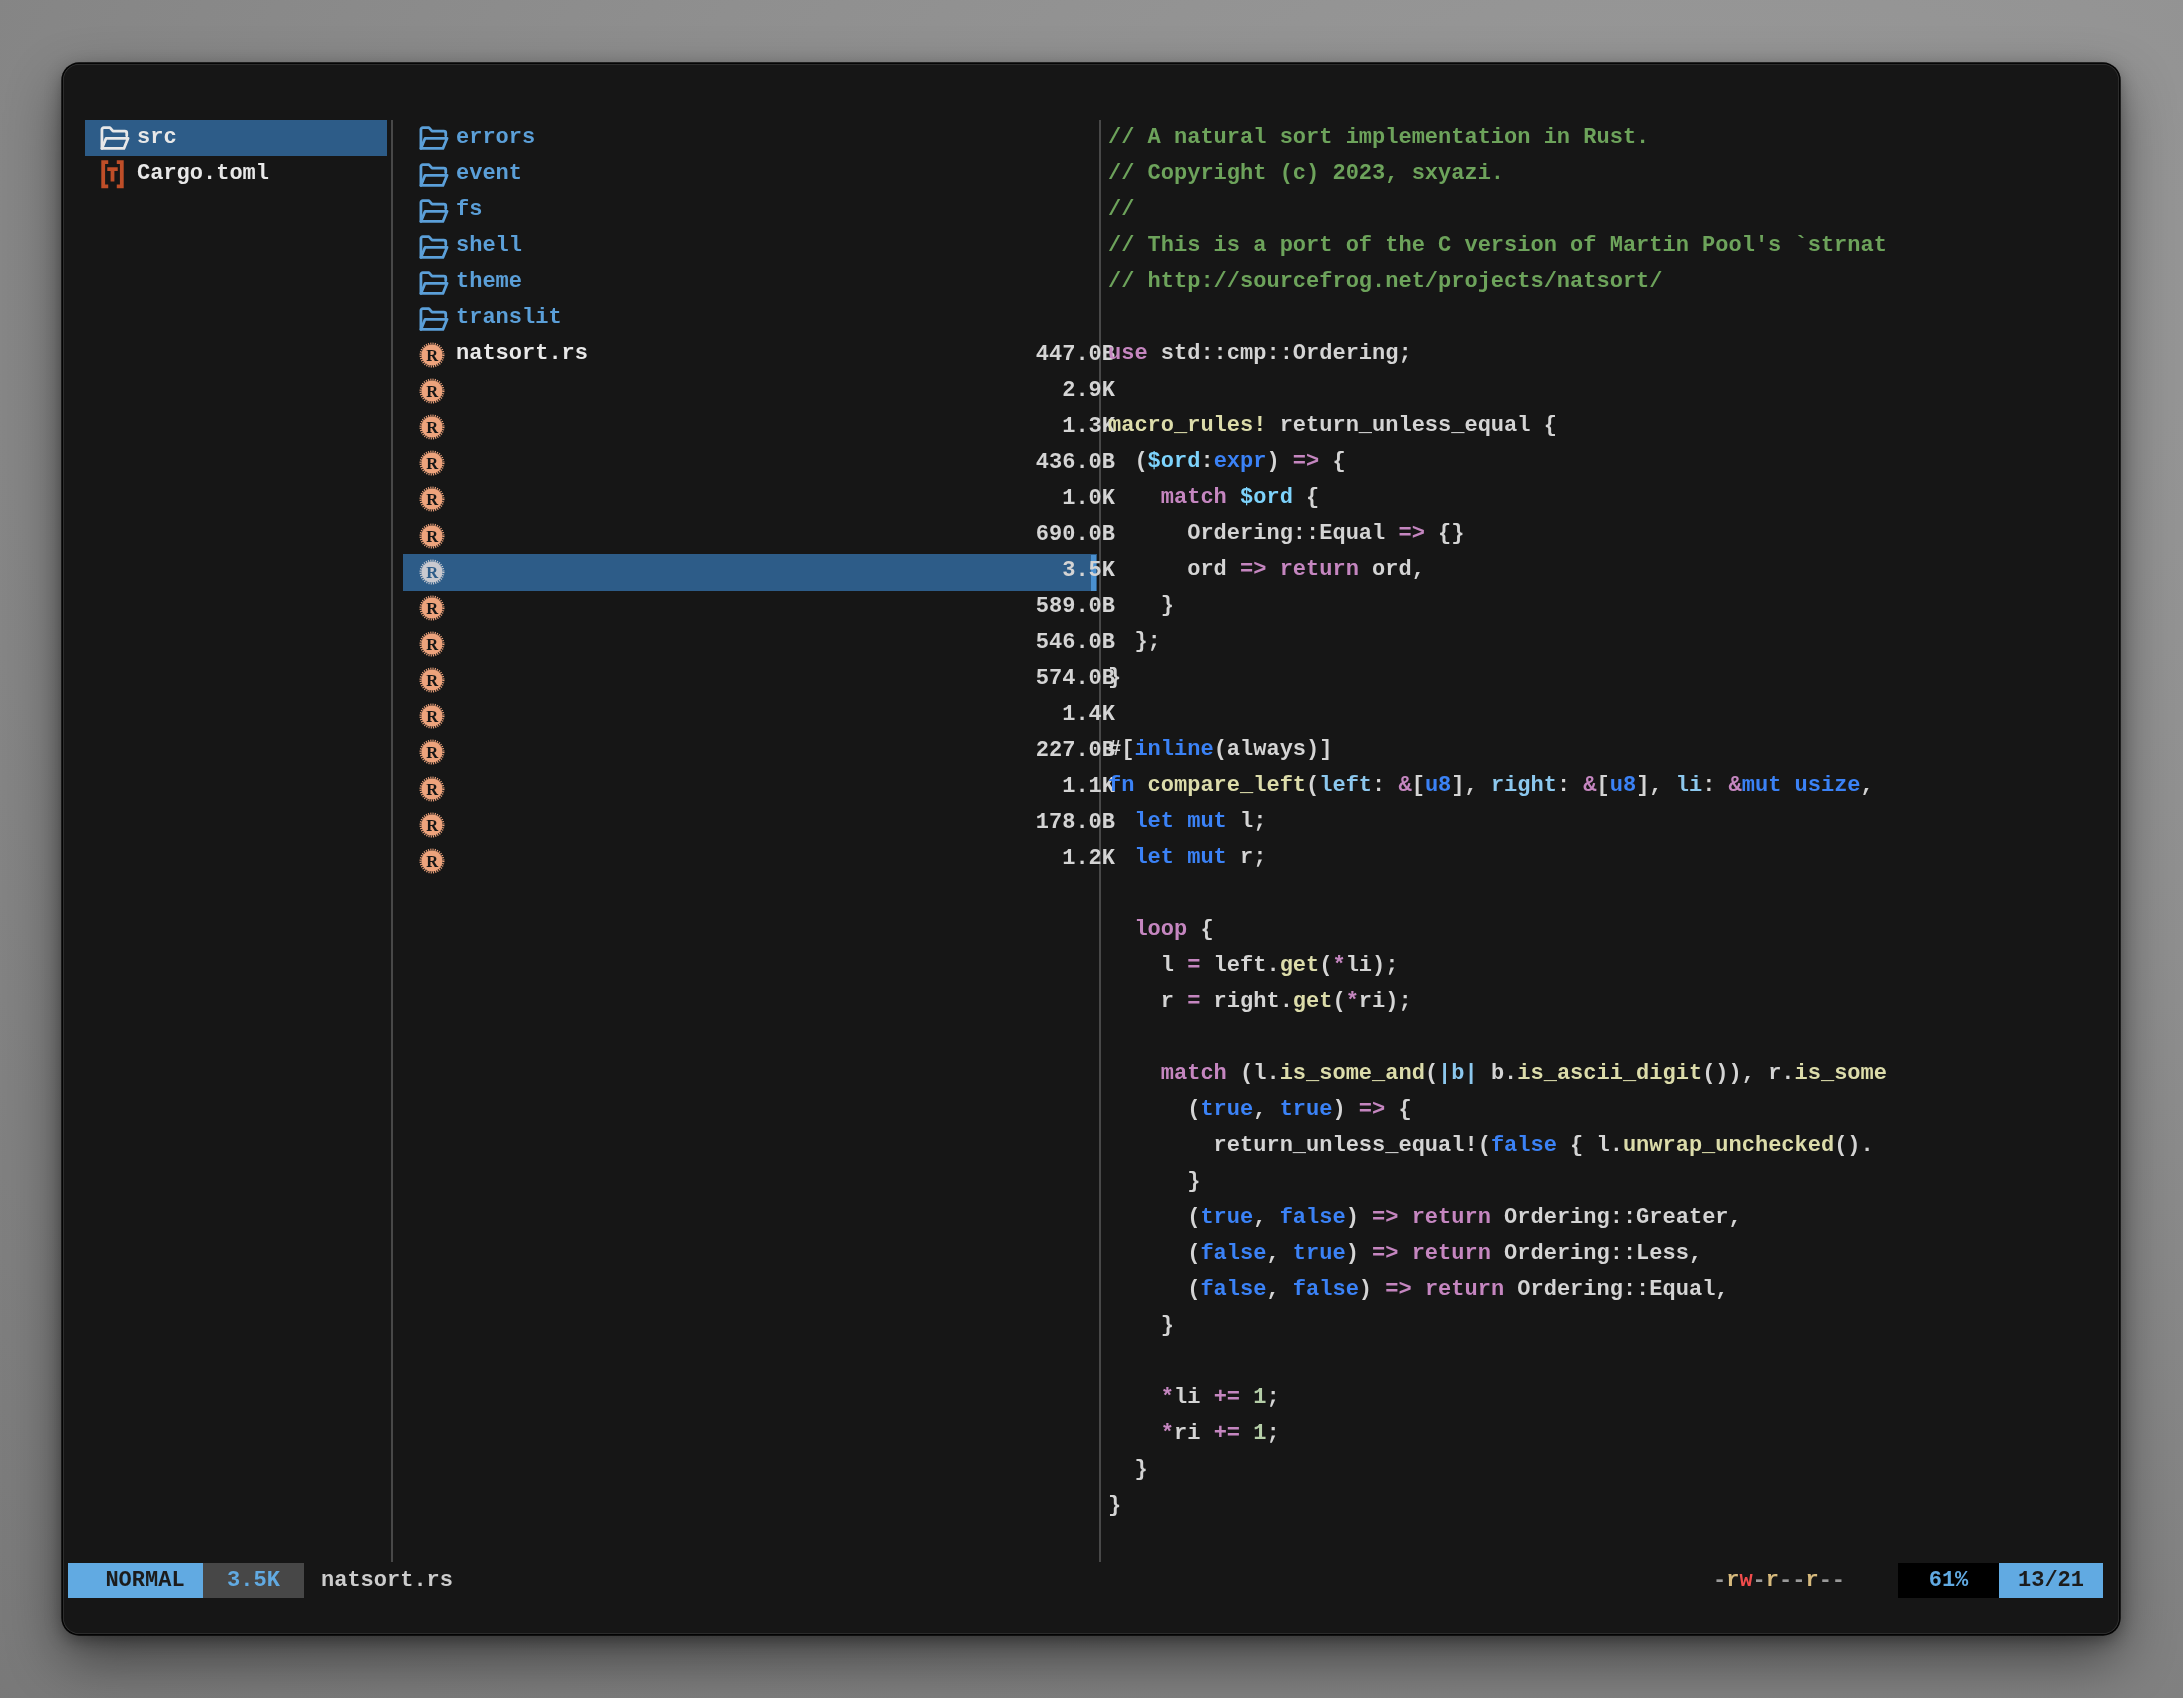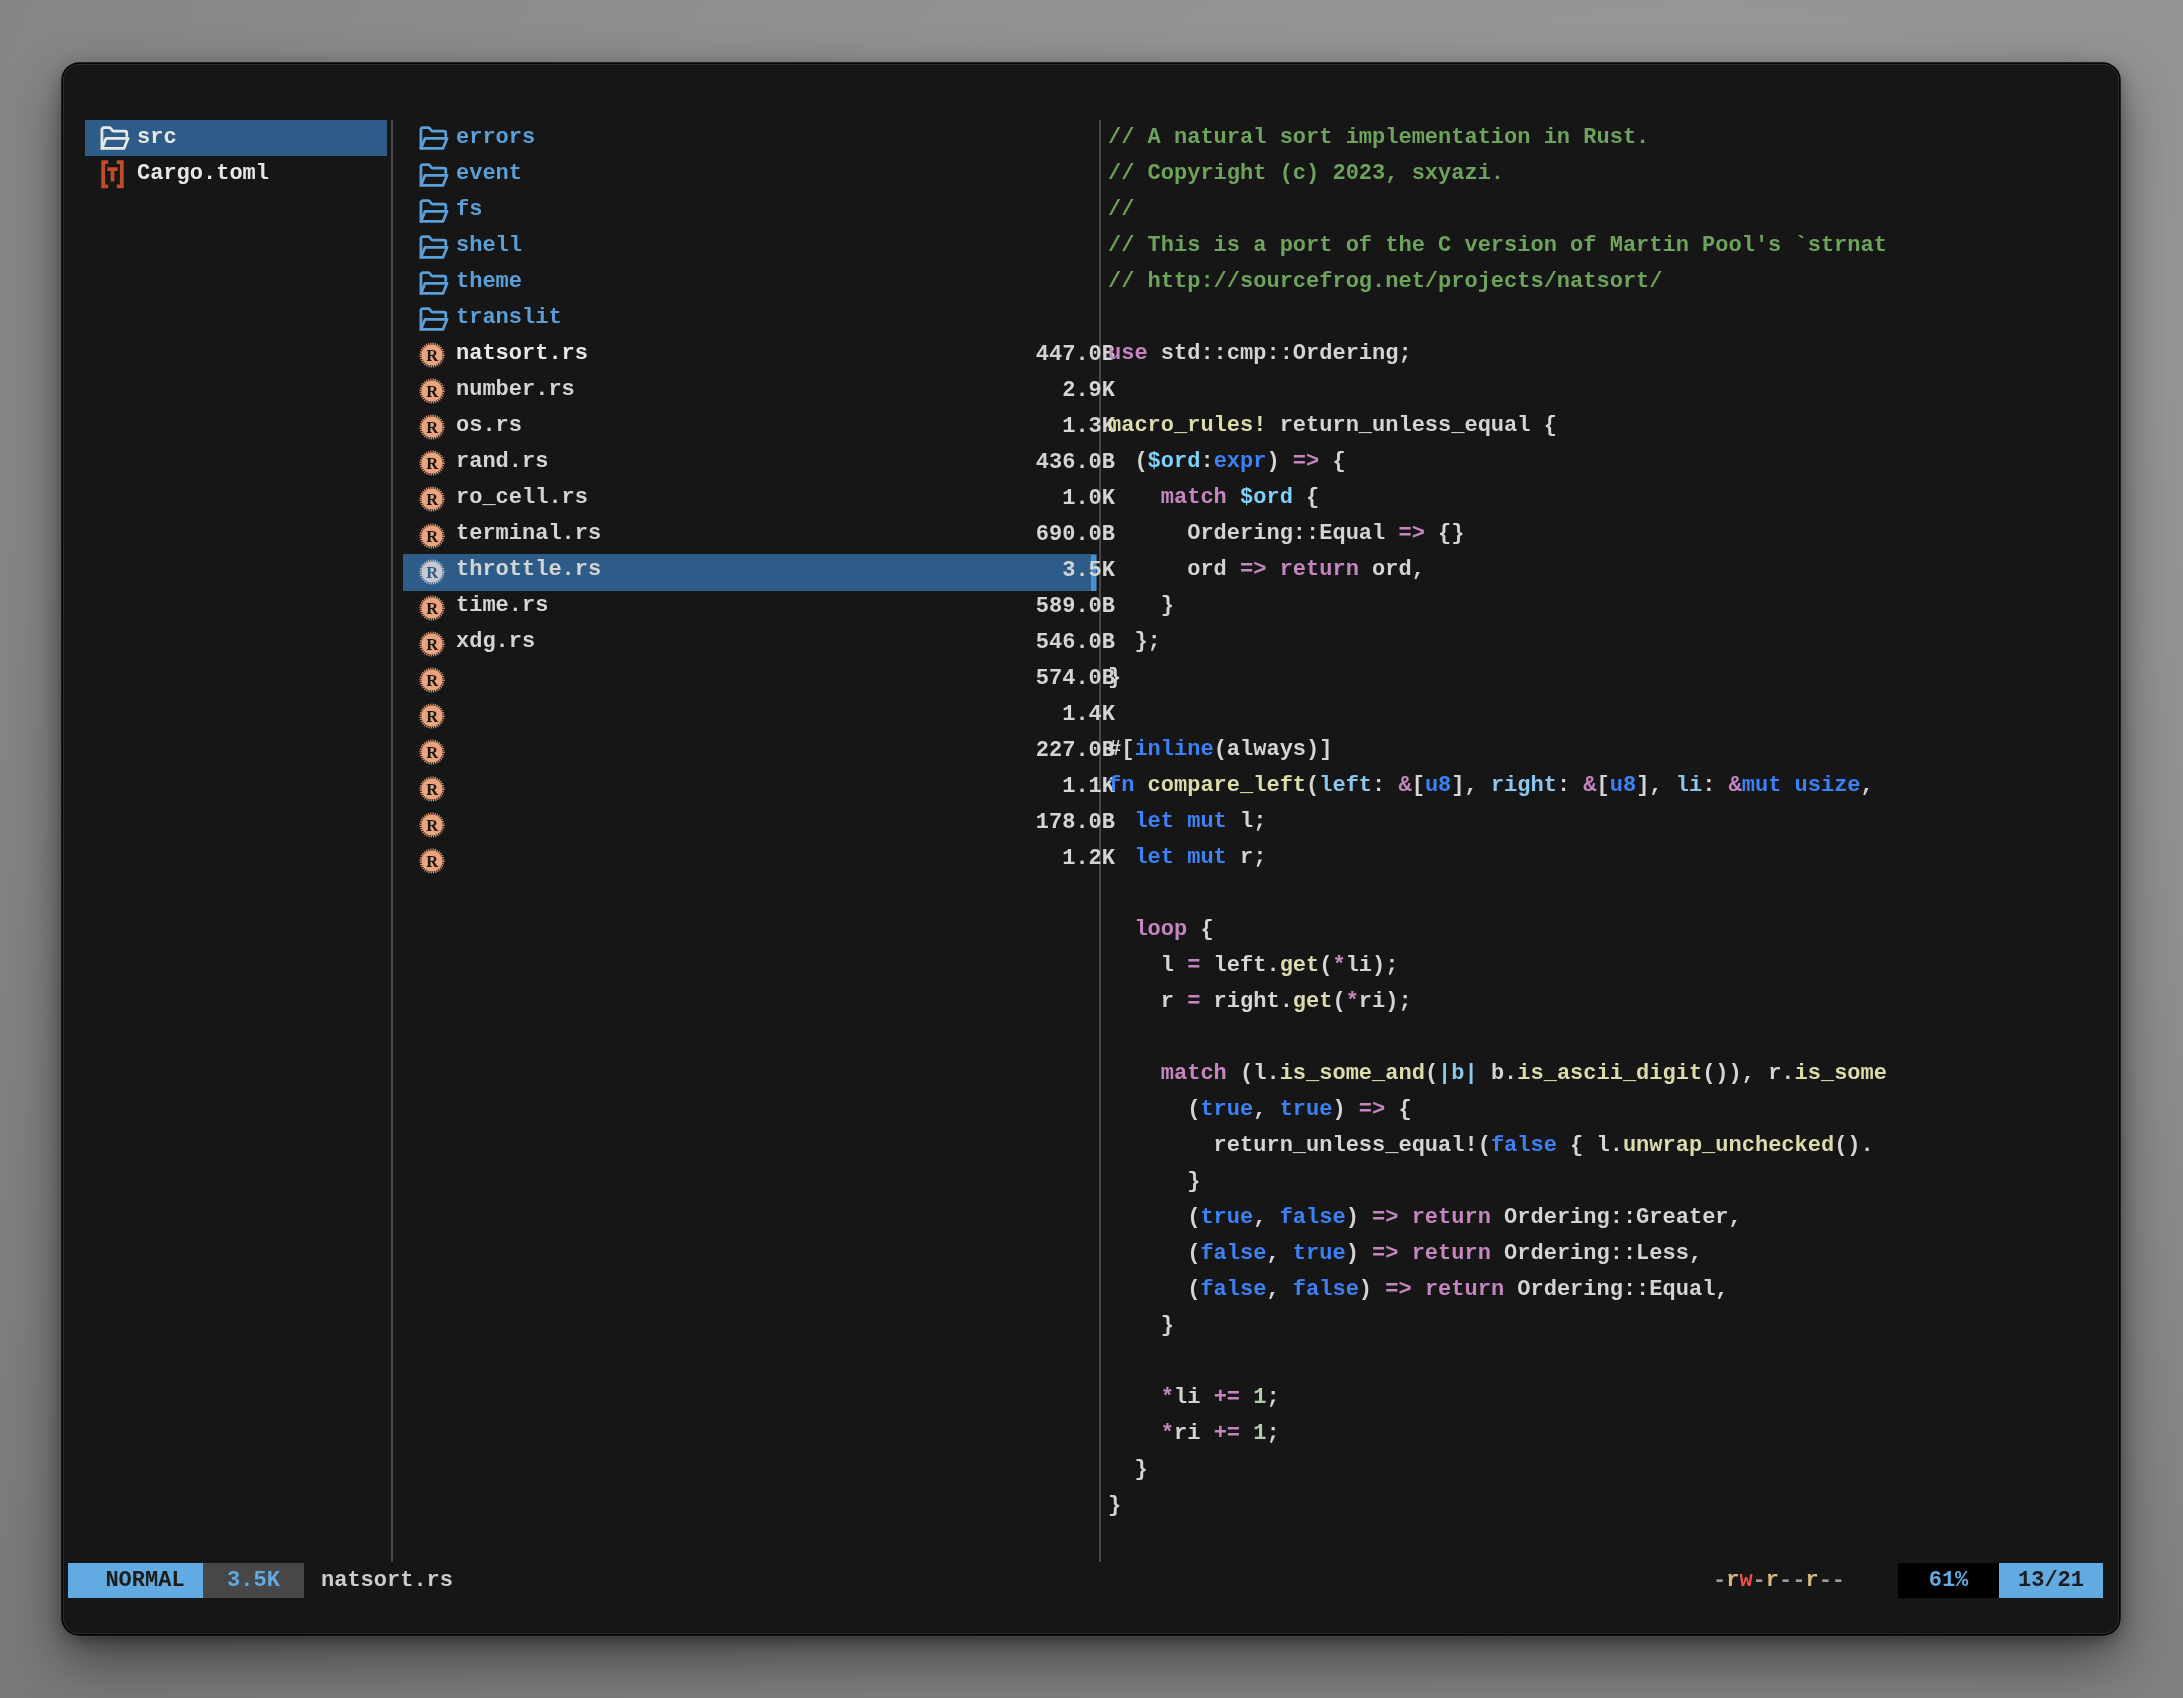--- a/index.html
+++ b/index.html
@@ -42,28 +42,21 @@
   <pre class="t" style="position:absolute; left:137px; top:120px; color:#e8e8e8">src
 Cargo.toml</pre>
 
   <pre class="t" style="position:absolute; left:456px; top:120px"><span class="blue">errors
 event
 fs
 shell
 theme
 translit
 </span><span style="color:#e9e9e9">natsort.rs
-</span><span class="fg">number.rs
-os.rs
-rand.rs
-ro_cell.rs
-terminal.rs
-throttle.rs
-time.rs
-xdg.rs</span></pre>
+</span></pre>
 
   <pre class="t fg" style="position:absolute; left:880px; top:337px; width:235px; text-align:right">447.0B
 2.9K
 1.3K
 436.0B
 1.0K
 690.0B
 3.5K
 589.0B
 546.0B

